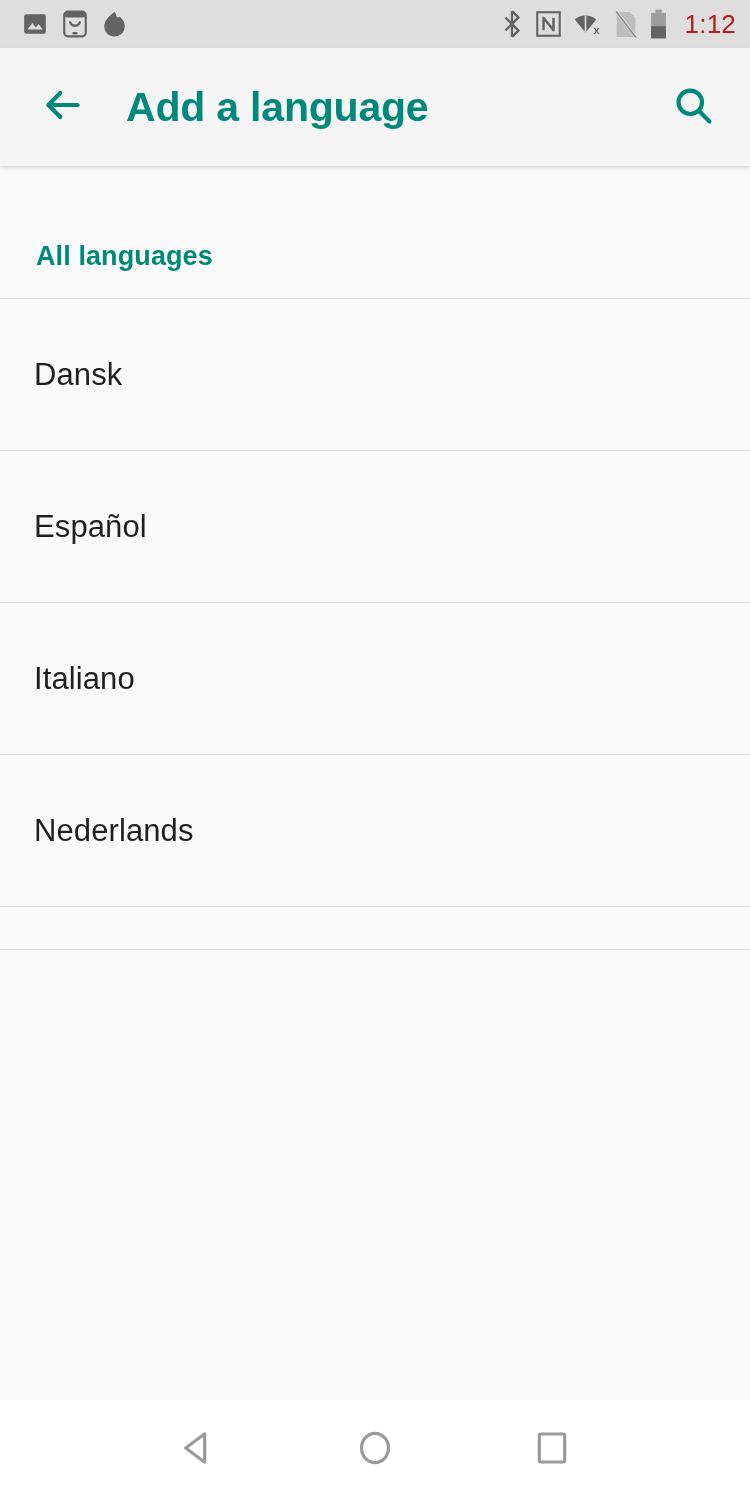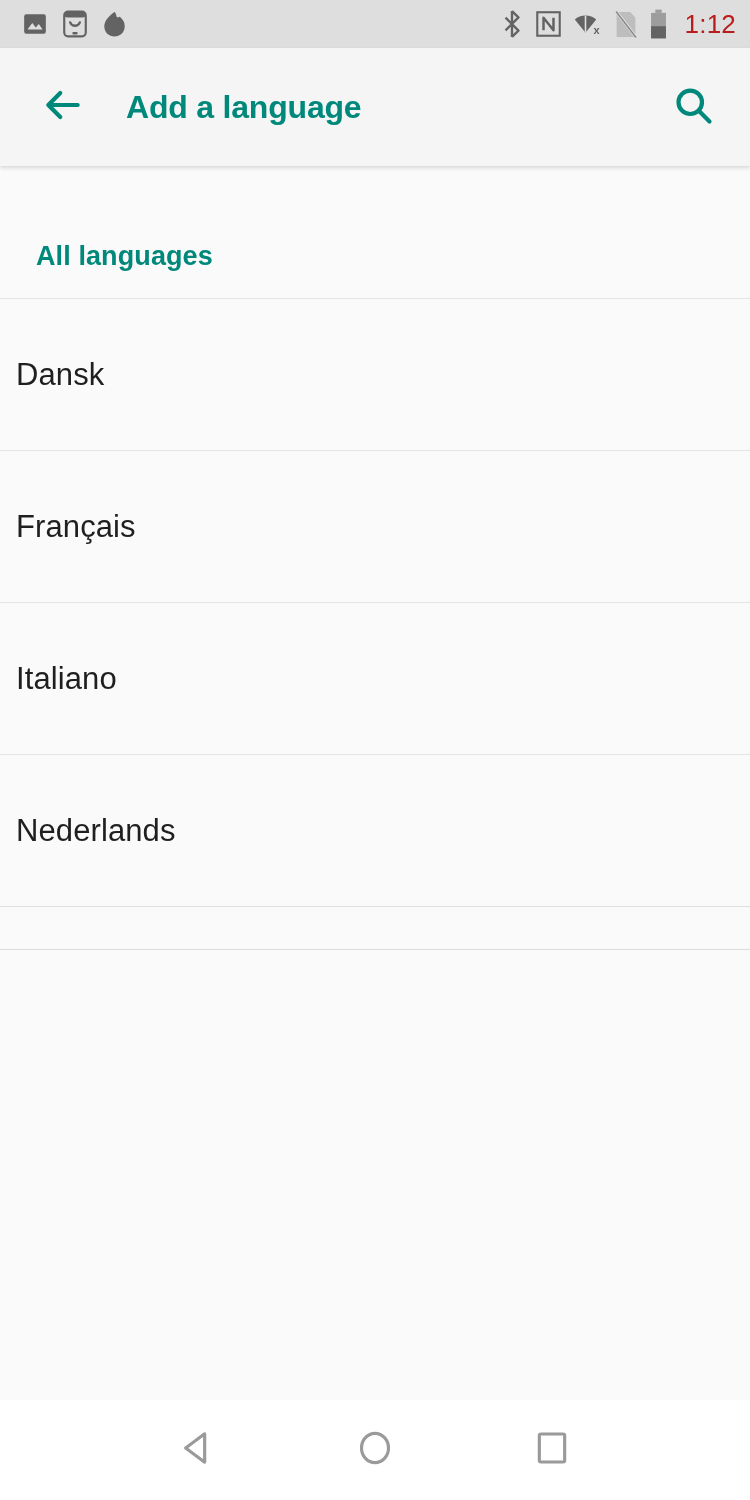--- a/index.html
+++ b/index.html
@@ -66,21 +66,21 @@
     z-index: 5;
   }
   #back-button {
     width: 62px; height: 62px;
     display: flex; align-items: center; justify-content: center;
     cursor: pointer;
     flex: 0 0 auto;
   }
   #toolbar-title {
     color: #00897b;
-    font-size: 32px;
+    font-size: 41px;
     font-weight: bold;
     margin-left: 32px;
     letter-spacing: -0.2px;
     white-space: nowrap;
   }
   #search-button {
     margin-left: auto;
     width: 62px; height: 62px;
     display: flex; align-items: center; justify-content: center;
     cursor: pointer;
@@ -105,21 +105,21 @@
   #section-header-label {
     color: #00897b;
     font-size: 27px;
     font-weight: bold;
     letter-spacing: 0.1px;
   }
   .list-row {
     height: 152px;
     display: flex;
     align-items: center;
-    padding-left: 16px;
+    padding-left: 34px;
     border-top: 1px solid #e4e4e4;
     background: #fafafa;
     cursor: pointer;
   }
   .list-row:first-of-type { border-top: none; }
   .row-label {
     color: #1f1f1f;
     font-size: 31px;
     letter-spacing: 0.1px;
   }
@@ -239,21 +239,21 @@
   <div id="content">
 
     <div id="section-header">
       <span id="section-header-label">All languages</span>
     </div>
 
     <div class="list-row">
       <span class="row-label">Dansk</span>
     </div>
     <div class="list-row">
-      <span class="row-label">Français</span>
+      <span class="row-label">Español</span>
     </div>
     <div class="list-row">
       <span class="row-label">Italiano</span>
     </div>
     <div class="list-row">
       <span class="row-label">Nederlands</span>
     </div>
 
     <div id="partial-row"></div>
   </div>

